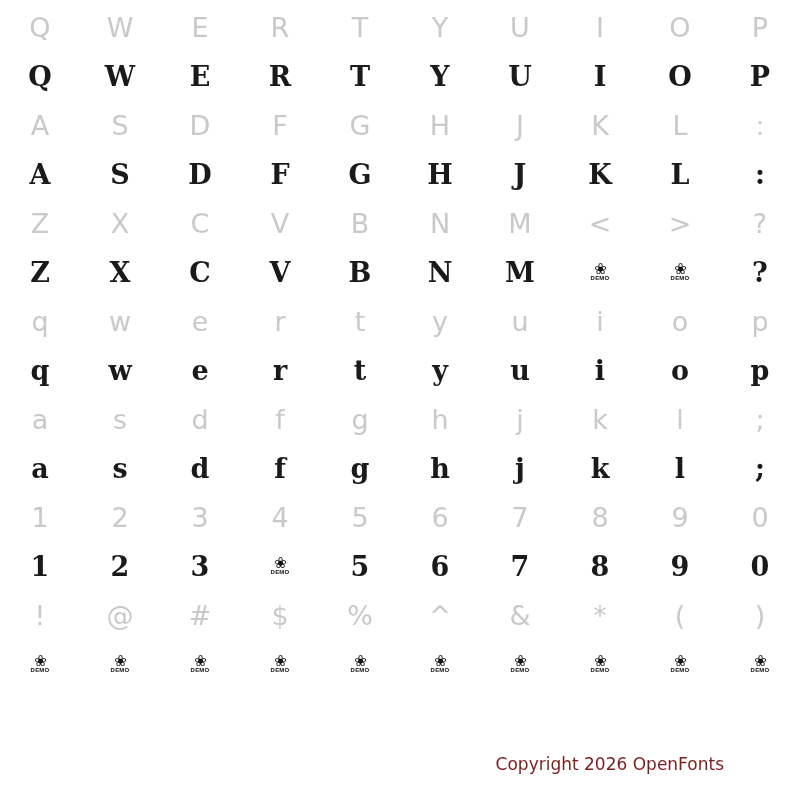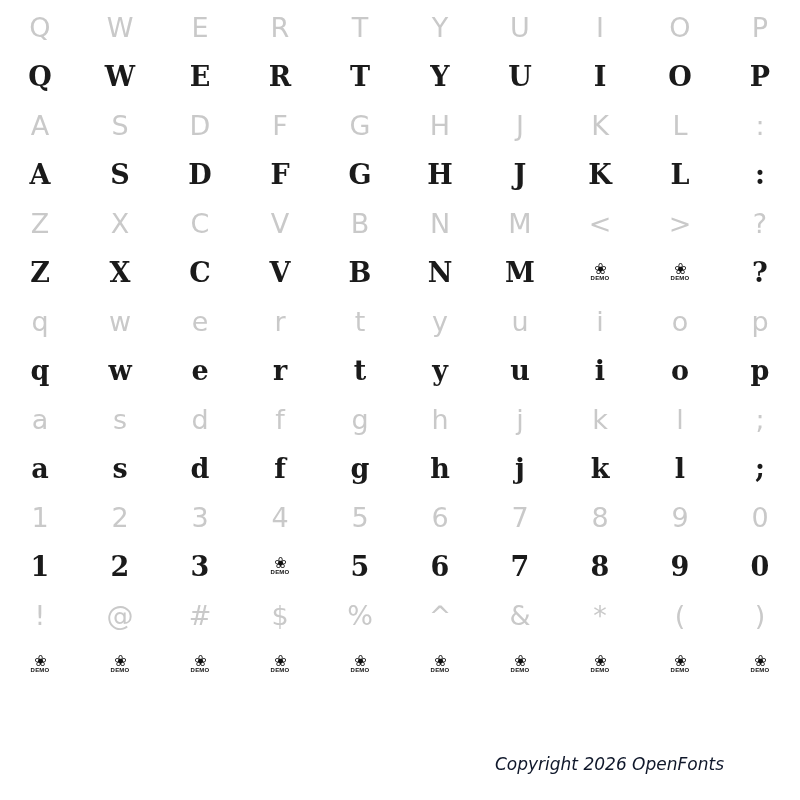--- a/index.html
+++ b/index.html
@@ -90,23 +90,22 @@
     color: #111;
     line-height: 1;
     margin-top: -1px;
   }
   .footer {
     position: absolute;
     right: 76px;
     bottom: 26px;
     font-family: "DejaVu Sans", sans-serif;
     font-size: 17px;
-    color: #0f172a;
+    color: #7f1d1d;
     white-space: pre;
-    font-style: italic;
   }
 </style>
 </head>
 <body>
 
 <div class="sheet">
   <div class="grid" id="grid-root">
       <div class="row row-ref">
         <div class="cell">Q</div>
         <div class="cell">W</div>

